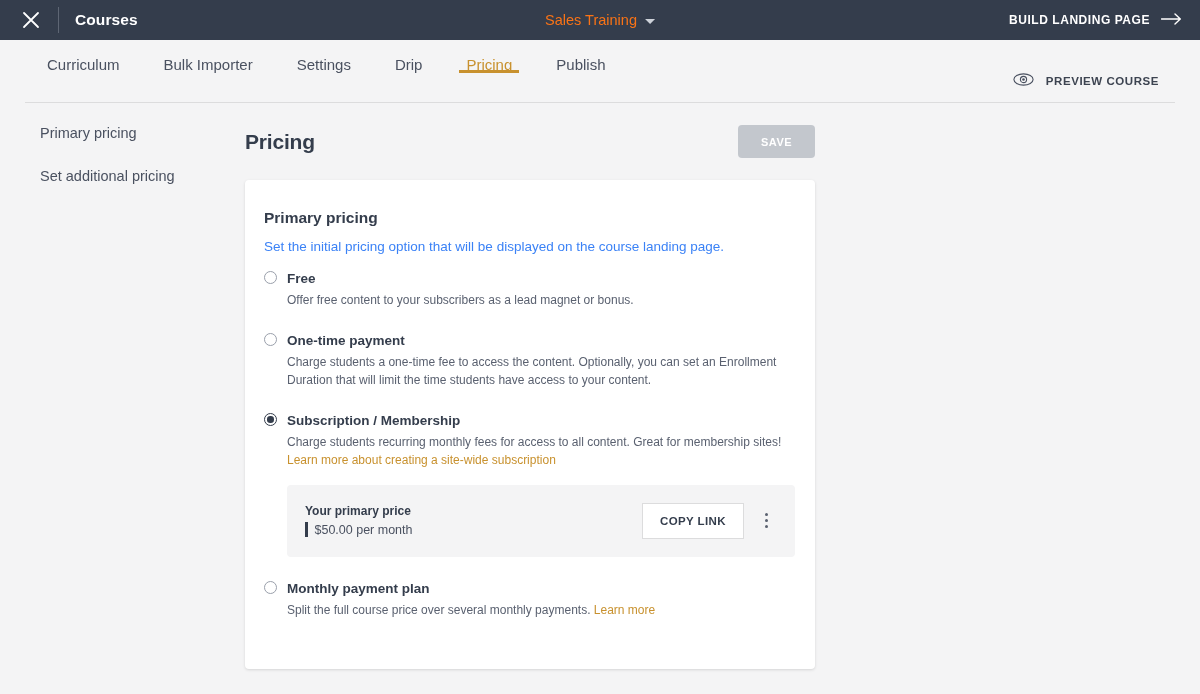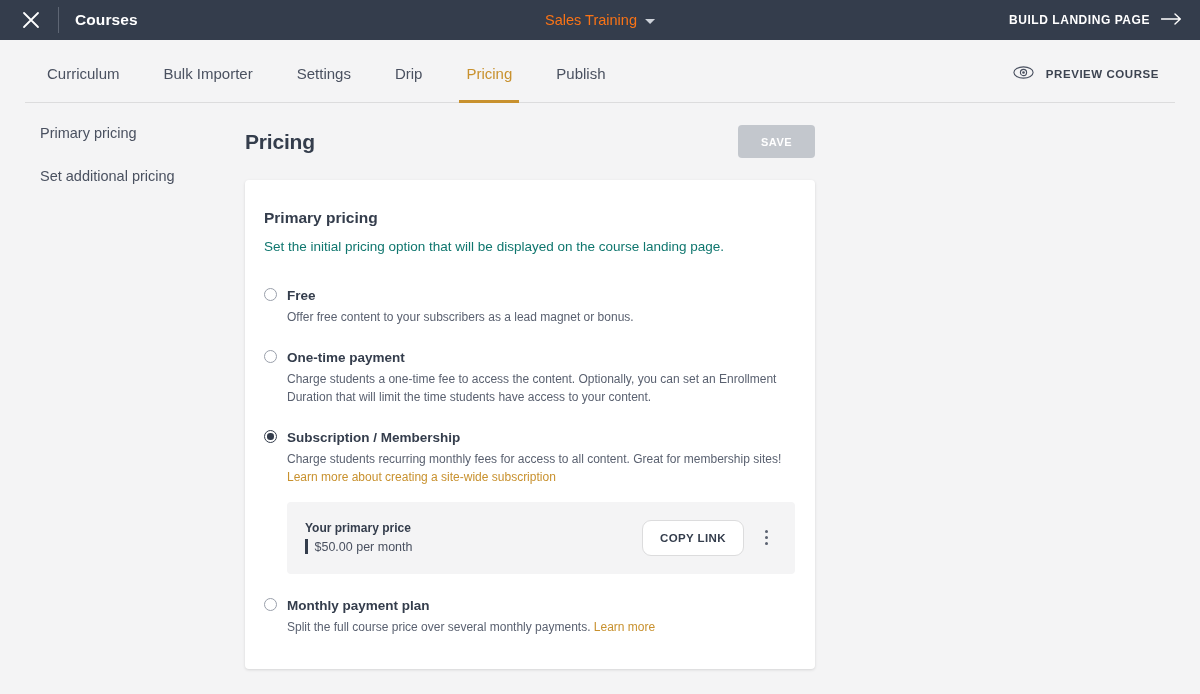--- a/index.html
+++ b/index.html
@@ -70,22 +70,23 @@
     letter-spacing: .55px;
     cursor: pointer;
   }
 
   
   .tabbar {
     height: 63px;
     background: #f4f4f5;
     display: flex;
     align-items: stretch;
-    padding: 4px 24px 0 25px;
+    padding: 16px 24px 0 25px;
     position: relative;
+    flex-direction: column;
   }
   .tabbar:after {
     content: "";
     position: absolute;
     left: 25px; right: 25px; bottom: 0;
     height: 1px;
     background: #dcdcdd;
   }
   .tabs { display: flex; align-items: stretch; }
   .tab {
@@ -173,22 +174,22 @@
     min-height: 489px;
   }
   .card-title {
     font-size: 15.5px;
     font-weight: bold;
     color: #343d4c;
     margin-bottom: 12px;
   }
   .card-sub {
     font-size: 13.5px;
-    color: #0f766e;
-    margin-bottom: 34px;
+    color: #3b82f6;
+    margin-bottom: 17px;
   }
 
   
   .option { margin-bottom: 24px; }
   .opt-head {
     display: flex;
     align-items: flex-start;
     gap: 10px;
     cursor: pointer;
   }
@@ -250,21 +251,21 @@
     background: #343d4c;
   }
   .price-value {
     font-size: 12.5px;
     color: #4a5160;
   }
   .copy-link-btn {
     margin-left: auto;
     background: #ffffff;
     border: 1px solid #dcdcdd;
-    border-radius: 9px;
+    border-radius: 0;
     height: 36px;
     padding: 0 17px;
     font-size: 11.5px;
     font-weight: bold;
     letter-spacing: .4px;
     color: #343d4c;
     font-family: "Liberation Sans", sans-serif;
     cursor: pointer;
   }
   .kebab {

